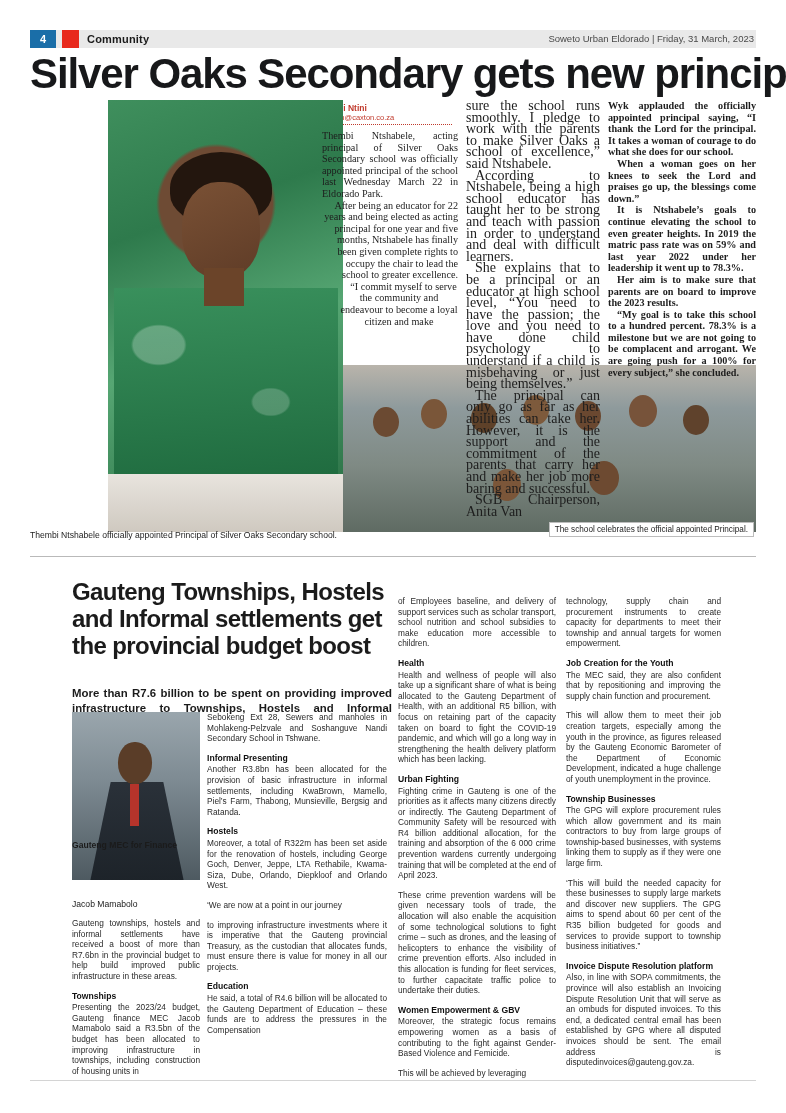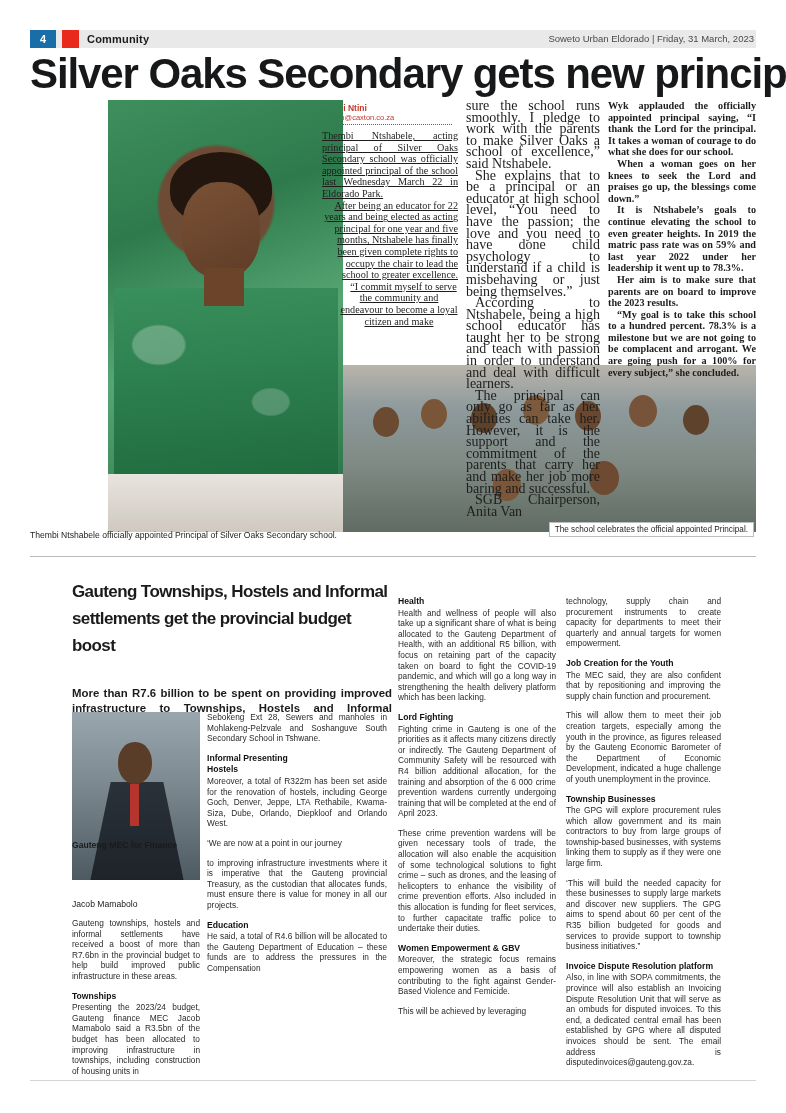--- a/index.html
+++ b/index.html
@@ -106,21 +106,20 @@
   }
 
   .col-a {
     position: absolute;
     left: 322px; top: 130px;
     width: 136px;
     font-size: 10.2px;
     line-height: 11.6px;
     color: #1d1d1d;
     text-align: justify;
-    text-decoration: underline;
   }
   .col-b {
     position: absolute;
     left: 466px; top: 100px;
     width: 134px;
     font-size: 14px;
     line-height: 11.6px;
     color: #1d1d1d;
     text-align: justify;
   }
@@ -185,21 +184,21 @@
     left: 30px; top: 1080px;
     width: 726px;
     border-top: 1px solid #d4d4d4;
   }
 
   
   .bottom-headline {
     position: absolute;
     left: 72px; top: 578px;
     width: 320px;
-    font-size: 17px;
+    font-size: 24px;
     font-weight: bold;
     line-height: 27px;
     letter-spacing: -0.6px;
     color: #1b1b1b;
   }
   .bottom-sub {
     position: absolute;
     left: 72px; top: 670px;
     width: 320px;
     font-size: 11.4px;
@@ -351,22 +350,22 @@
   <div class="caption-overlay">The school celebrates the official appointed Principal.</div>
 
   <div class="col-a serif">
     <p class="first">Thembi Ntshabele, acting principal of Silver Oaks Secondary school was officially appointed principal of the school last Wednesday March 22 in Eldorado Park.</p>
     <p style="text-align:right;">After being an educator for 22 years and being elected as acting principal for one year and five months, Ntshabele has finally been given complete rights to occupy the chair to lead the school to greater excellence.</p>
     <p style="text-align:center;margin-left:18px;">“I commit myself to serve the community and endeavour to become a loyal citizen and make</p>
   </div>
 
   <div class="col-b serif">
     <p class="first">sure the school runs smoothly. I pledge to work with the parents to make Silver Oaks a school of excellence,” said Ntshabele.</p>
+    <p>According to Ntshabele, being a high school educator has taught her to be strong and teach with passion in order to understand and deal with difficult learners.</p>
     <p>She explains that to be a principal or an educator at high school level, “You need to have the passion; the love and you need to have done child psychology to understand if a child is misbehaving or just being themselves.”</p>
-    <p>According to Ntshabele, being a high school educator has taught her to be strong and teach with passion in order to understand and deal with difficult learners.</p>
     <p>The principal can only go as far as her abilities can take her. However, it is the support and the commitment of the parents that carry her and make her job more baring and successful.</p>
     <p>SGB Chairperson, Anita Van</p>
   </div>
 
   <div class="col-c serif">
     <p class="first">Wyk applauded the officially appointed principal saying, “I thank the Lord for the principal. It takes a woman of courage to do what she does for our school.</p>
     <p>When a woman goes on her knees to seek the Lord and praises go up, the blessings come down.”</p>
     <p>It is Ntshabele’s goals to continue elevating the school to even greater heights. In 2019 the matric pass rate was on 59% and last year 2022 under her leadership it went up to 78.3%.</p>
     <p>Her aim is to make sure that parents are on board to improve the 2023 results.</p>
     <p>“My goal is to take this school to a hundred percent. 78.3% is a milestone but we are not going to be complacent and arrogant. We are going push for a 100% for every subject,” she concluded.</p>
@@ -385,41 +384,43 @@
   </div>
   <div class="mec-cap-title">Gauteng MEC for Finance</div>
   <div class="mec-cap-name">Jacob Mamabolo</div>
 
   <div class="bcol bcol1">
       <p>Gauteng townships, hostels and informal settlements have received a boost of more than R7.6bn in the provincial budget to help build improved public infrastructure in these areas.</p>
       <h4>Townships</h4>
       <p>Presenting the 2023/24 budget, Gauteng finance MEC Jacob Mamabolo said a R3.5bn of the budget has been allocated to improving infrastructure in townships, including construction of housing units in</p>
     </div>
   <div class="bcol bcol2">
-      <p>Sebokeng Ext 28, Sewers and manholes in Mohlakeng-Pelzvale and Soshanguve South Secondary School in Tshwane.</p>
+      <p>Sebokeng Ext 28, Sewers and manholes in Mohlakeng-Pelzvale and Soshanguve Nandi Secondary School in Tshwane.</p>
       <h4>Informal Presenting</h4>
+      <p>Another R3.8bn has been allocated for the provision of basic infrastructure in informal settlements, including KwaBrown, Mamello, Piel’s Farm, Thabong, Munsieville, Bergsig and Ratanda.</p>
       <h4>Hostels</h4>
       <p>Moreover, a total of R322m has been set aside for the renovation of hostels, including George Goch, Denver, Jeppe, LTA Rethabile, Kwama-Siza, Dube, Orlando, Diepkloof and Orlando West.</p>
       <p>‘We are now at a point in our journey</p>
       <p>to improving infrastructure investments where it is imperative that the Gauteng provincial Treasury, as the custodian that allocates funds, must ensure there is value for money in all our projects.</p>
       <h4>Education</h4>
       <p>He said, a total of R4.6 billion will be allocated to the Gauteng Department of Education – these funds are to address the pressures in the Compensation</p>
     </div>
   <div class="bcol bcol3">
+      <p>of Employees baseline, and delivery of support services such as scholar transport, school nutrition and school subsidies to make education more accessible to children.</p>
       <h4>Health</h4>
       <p>Health and wellness of people will also take up a significant share of what is being allocated to the Gauteng Department of Health, with an additional R5 billion, with focus on retaining part of the capacity taken on board to fight the COVID-19 pandemic, and which will go a long way in strengthening the health delivery platform which has been lacking.</p>
-      <h4>Lord Fighting</h4>
+      <h4>Urban Fighting</h4>
       <p>Fighting crime in Gauteng is one of the priorities as it affects many citizens directly or indirectly. The Gauteng Department of Community Safety will be resourced with R4 billion additional allocation, for the training and absorption of the 6 000 crime prevention wardens currently undergoing training that will be completed at the end of April 2023.</p>
       <p>These crime prevention wardens will be given necessary tools of trade, the allocation will also enable the acquisition of some technological solutions to fight crime – such as drones, and the leasing of helicopters to enhance the visibility of crime prevention efforts. Also included in this allocation is funding for fleet services, to further capacitate traffic police to undertake their duties.</p>
       <h4>Women Empowerment &amp; GBV</h4>
       <p>Moreover, the strategic focus remains empowering women as a basis of contributing to the fight against Gender-Based Violence and Femicide.</p>
       <p>This will be achieved by leveraging</p>
     </div>
   <div class="bcol bcol4">
-      <p>technology, supply chain and procurement instruments to create capacity for departments to meet their quarterly and annual targets for women empowerment.</p>
+      <p>technology, supply chain and procurement instruments to create capacity for departments to meet their township and annual targets for women empowerment.</p>
       <h4>Job Creation for the Youth</h4>
       <p>The MEC said, they are also confident that by repositioning and improving the supply chain function and procurement.</p>
       <p>This will allow them to meet their job creation targets, especially among the youth in the province, as figures released by the Gauteng Economic Barometer of the Department of Economic Development, indicated a huge challenge of youth unemployment in the province.</p>
       <h4>Township Businesses</h4>
       <p>The GPG will explore procurement rules which allow government and its main contractors to buy from large groups of township-based businesses, with systems linking them to supply as if they were one large firm.</p>
       <p>‘This will build the needed capacity for these businesses to supply large markets and discover new suppliers. The GPG aims to spend about 60 per cent of the R35 billion budgeted for goods and services to provide support to township business initiatives.”</p>
       <h4>Invoice Dispute Resolution platform</h4>
       <p>Also, in line with SOPA commitments, the province will also establish an Invoicing Dispute Resolution Unit that will serve as an ombuds for disputed invoices. To this end, a dedicated central email has been established by GPG where all disputed invoices should be sent.   The email address is disputedinvoices@gauteng.gov.za.</p>
     </div>
 

